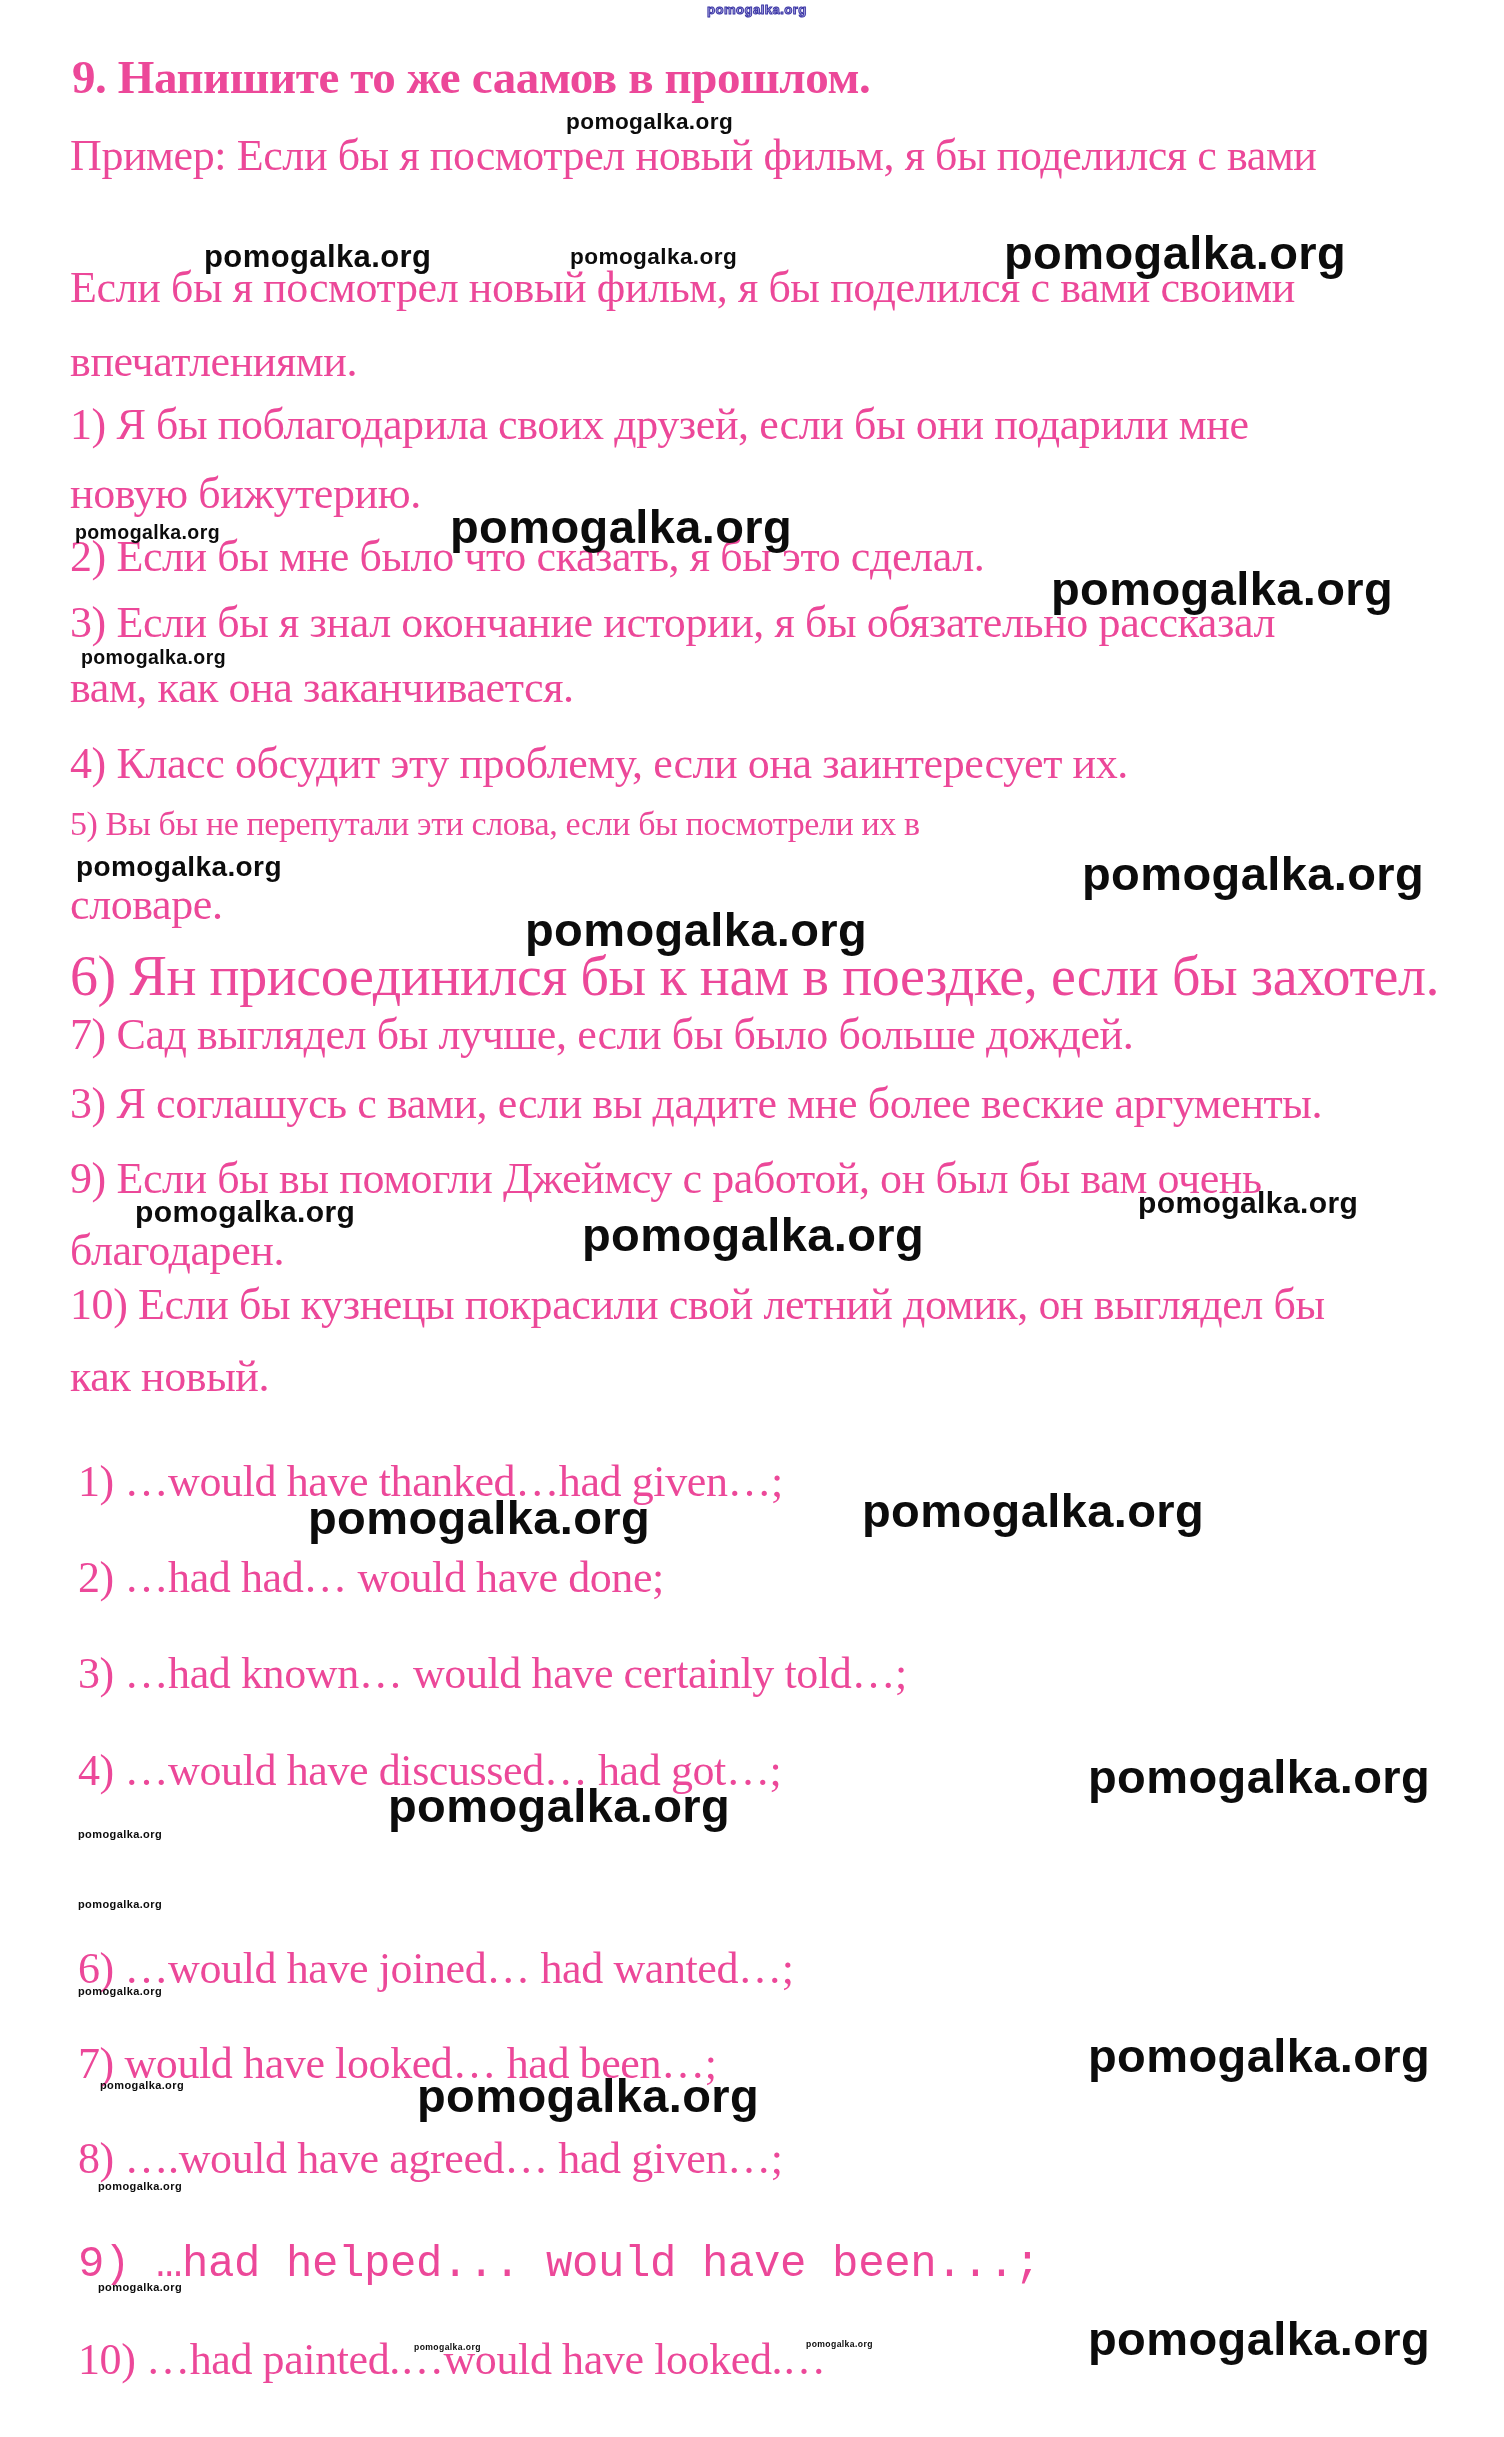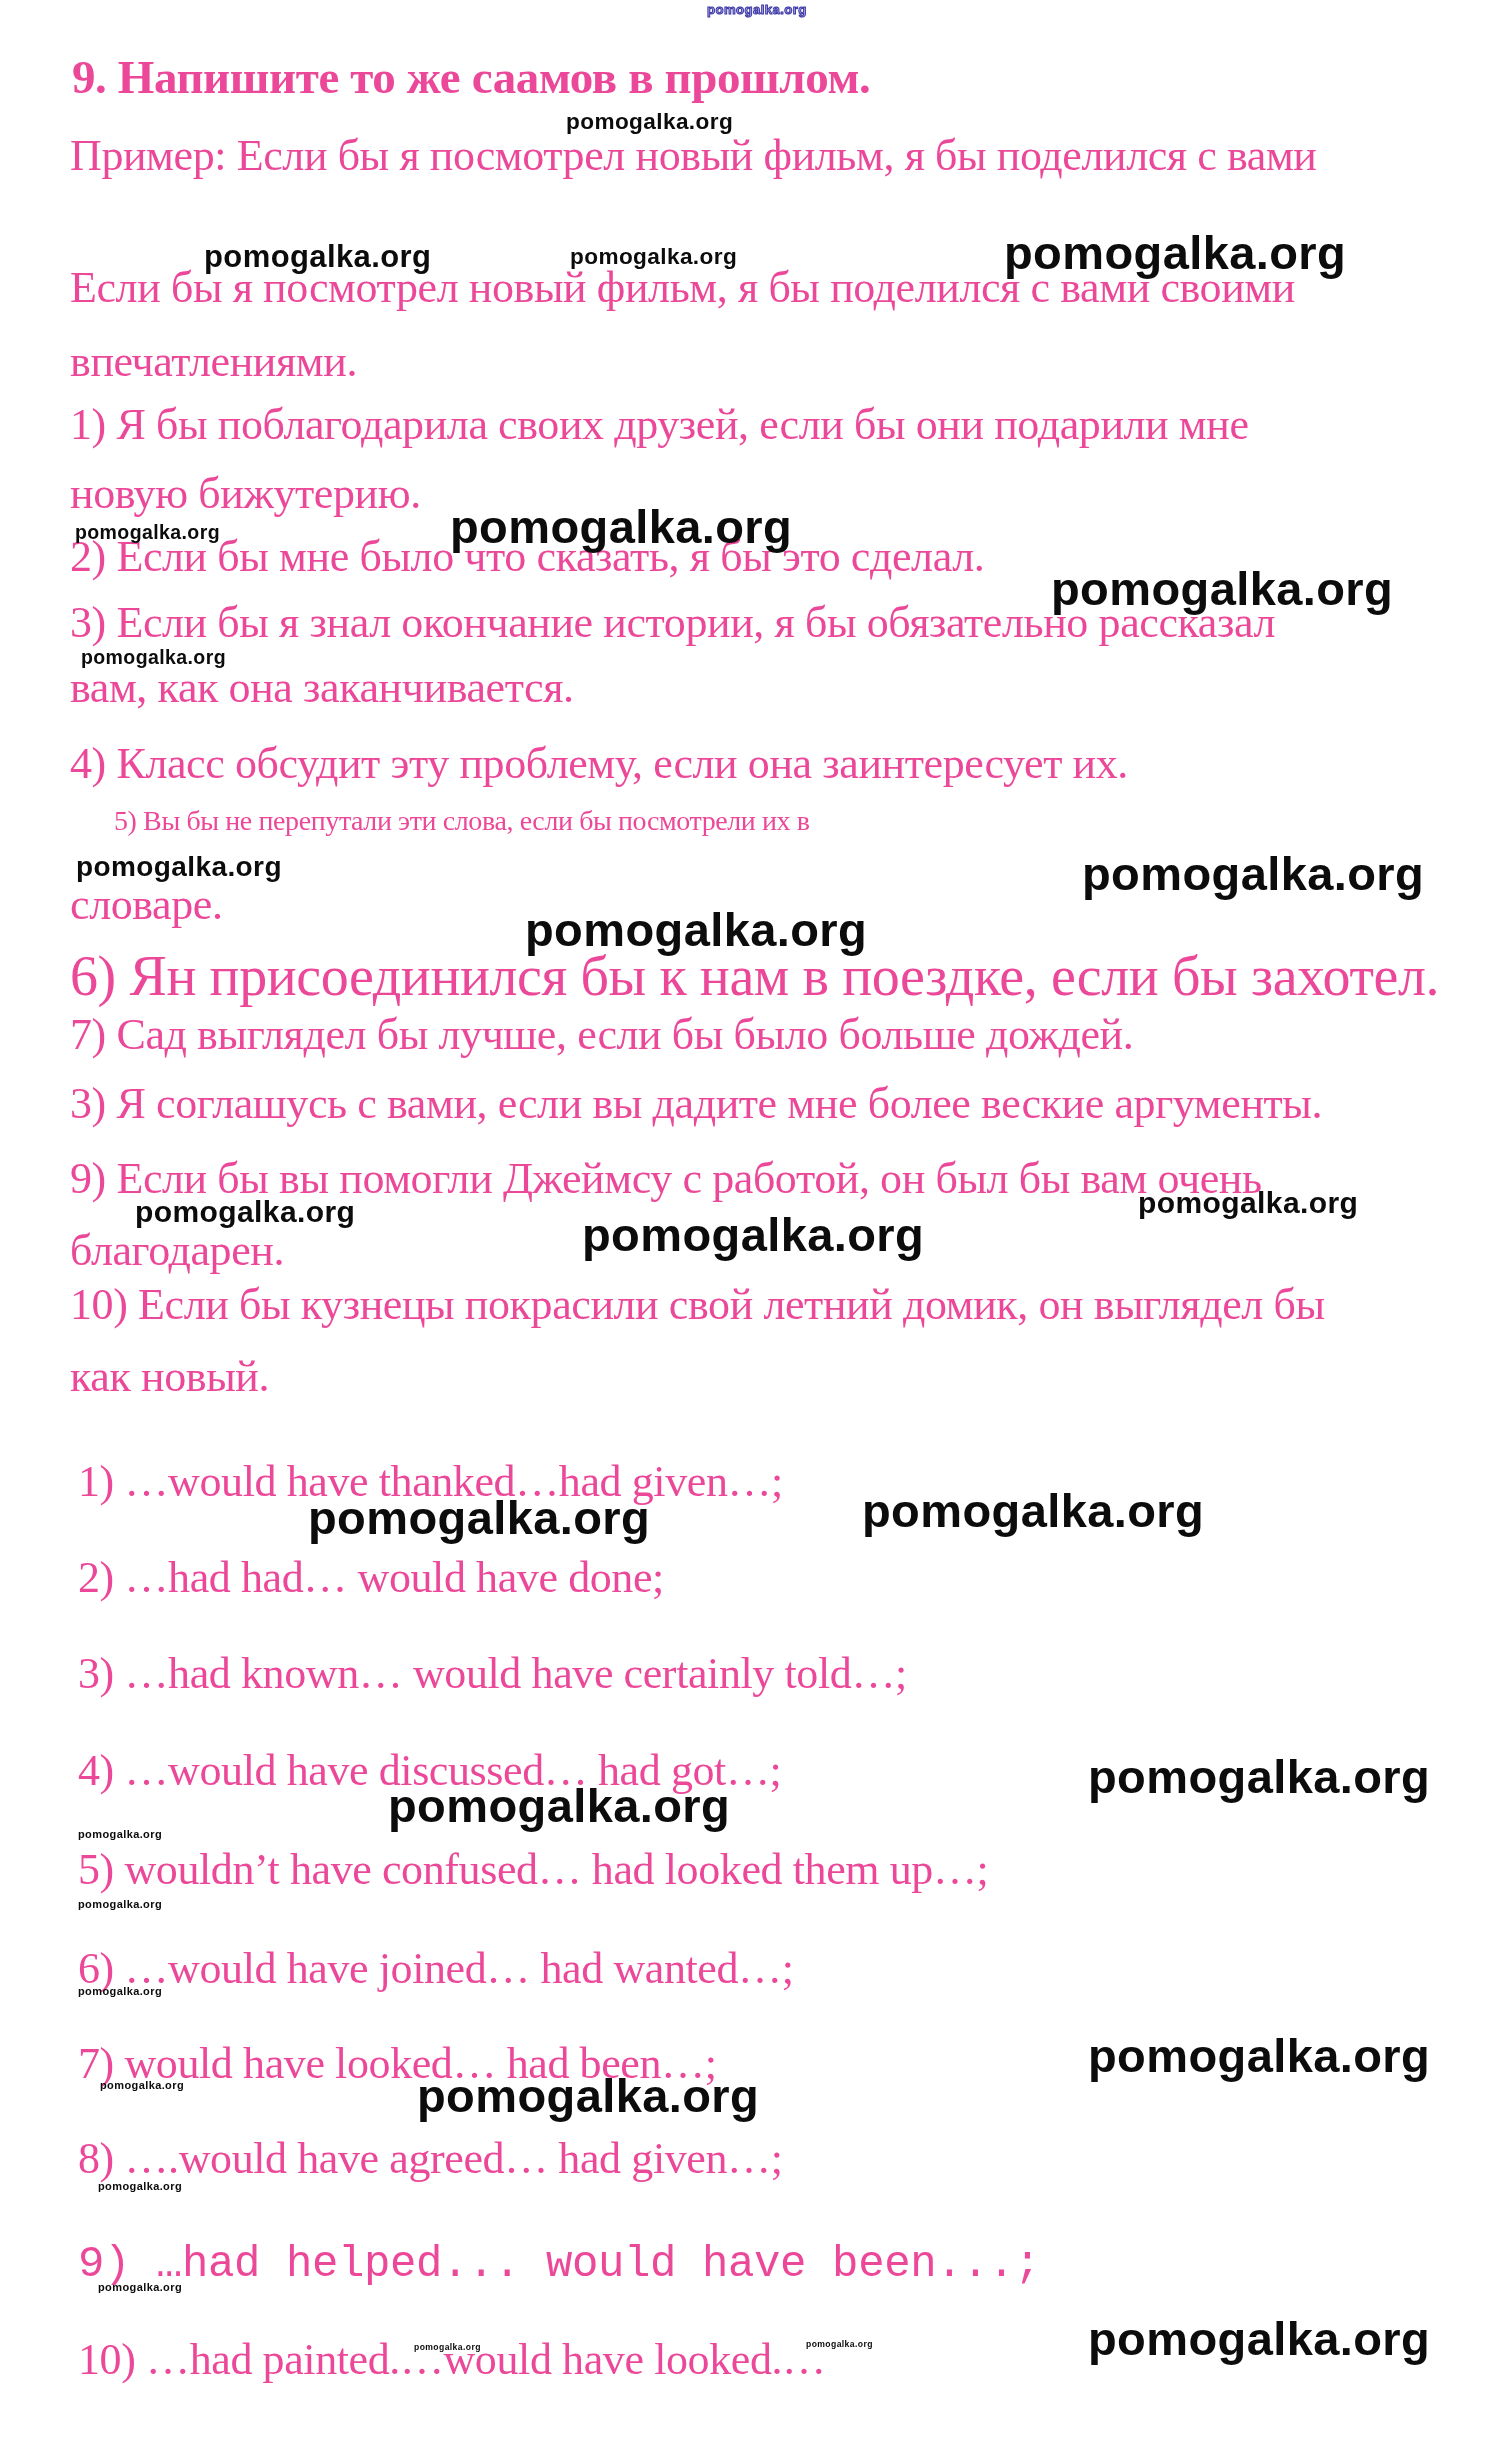--- a/index.html
+++ b/index.html
@@ -42,34 +42,33 @@
   <div class="line bold" style="left: 72px; top: 51px; font-size: 47px;">9. Напишите то же саамов в прошлом.</div>
 <div class="line" style="left: 70px; top: 131px; font-size: 44px;">Пример: Если бы я посмотрел новый фильм, я бы поделился с вами</div>
     <div class="line" style="left: 70px; top: 263px; font-size: 44px;">Если бы я посмотрел новый фильм, я бы поделился с вами своими</div>
     <div class="line" style="left: 70px; top: 337px; font-size: 44px;">впечатлениями.</div>
     <div class="line" style="left: 70px; top: 400px; font-size: 44px;">1) Я бы поблагодарила своих друзей, если бы они подарили мне</div>
     <div class="line" style="left: 70px; top: 469px; font-size: 44px;">новую бижутерию.</div>
     <div class="line" style="left: 70px; top: 532px; font-size: 44px;">2) Если бы мне было что сказать, я бы это сделал.</div>
     <div class="line" style="left: 70px; top: 598px; font-size: 44px;">3) Если бы я знал окончание истории, я бы обязательно рассказал</div>
     <div class="line" style="left: 70px; top: 663px; font-size: 44px;">вам, как она заканчивается.</div>
     <div class="line" style="left: 70px; top: 739px; font-size: 44px;">4) Класс обсудит эту проблему, если она заинтересует их.</div>
-    <div class="line" style="left: 70px; top: 805px; font-size: 28px; margin-left: 44px;">5) Вы бы не перепутали эти слова, если бы посмотрели их в</div>
+    <div class="line" style="left: 70px; top: 805px; font-size: 34px;">5) Вы бы не перепутали эти слова, если бы посмотрели их в</div>
     <div class="line" style="left: 70px; top: 880px; font-size: 44px;">словаре.</div>
     <div class="line" style="left: 70px; top: 945px; font-size: 56px;">6) Ян присоединился бы к нам в поездке, если бы захотел.</div>
     <div class="line" style="left: 70px; top: 1010px; font-size: 44px;">7) Сад выглядел бы лучше, если бы было больше дождей.</div>
     <div class="line" style="left: 70px; top: 1079px; font-size: 44px;">3) Я соглашусь с вами, если вы дадите мне более веские аргументы.</div>
     <div class="line" style="left: 70px; top: 1154px; font-size: 44px;">9) Если бы вы помогли Джеймсу с работой, он был бы вам очень</div>
     <div class="line" style="left: 70px; top: 1226px; font-size: 44px;">благодарен.</div>
     <div class="line" style="left: 70px; top: 1280px; font-size: 44px;">10) Если бы кузнецы покрасили свой летний домик, он выглядел бы</div>
     <div class="line" style="left: 70px; top: 1352px; font-size: 44px;">как новый.</div>
     <div class="line" style="left: 78px; top: 1457px; font-size: 44px;">1) …would have thanked…had given…;</div>
     <div class="line" style="left: 78px; top: 1553px; font-size: 44px;">2) …had had… would have done;</div>
     <div class="line" style="left: 78px; top: 1649px; font-size: 44px;">3) …had known… would have certainly told…;</div>
     <div class="line" style="left: 78px; top: 1746px; font-size: 44px;">4) …would have discussed… had got…;</div>
-    <div class="line" style="left: 78px; top: 1845px; font-size: 44px;">5) wouldn’t have confused… had looked them up…;</div>
     <div class="line" style="left: 78px; top: 1944px; font-size: 44px;">6) …would have joined… had wanted…;</div>
     <div class="line" style="left: 78px; top: 2039px; font-size: 44px;">7) would have looked… had been…;</div>
     <div class="line" style="left: 78px; top: 2134px; font-size: 44px;">8) ….would have agreed… had given…;</div>
     <div class="line" style="left: 78px; top: 2240px; font-size: 44px; font-family: Liberation Mono, monospace;">9) …had helped... would have been...;</div>
     <div class="line" style="left: 78px; top: 2335px; font-size: 44px;">10) …had painted.…would have looked.…</div>
     <div class="wm blue" style="left: 707px; top: 3.1px; font-size: 13.2px;">pomogalka.org</div>
     <div class="wm" style="left: 566px; top: 111px; font-size: 22.6px;">pomogalka.org</div>
     <div class="wm" style="left: 204px; top: 241px; font-size: 31px;">pomogalka.org</div>
     <div class="wm" style="left: 570px; top: 246px; font-size: 22.6px;">pomogalka.org</div>
     <div class="wm" style="left: 1004px; top: 229px; font-size: 47px;">pomogalka.org</div>

